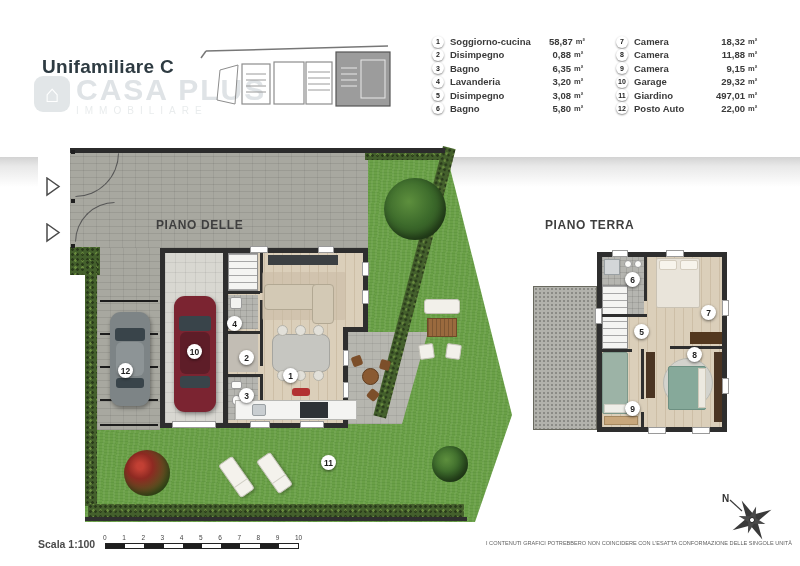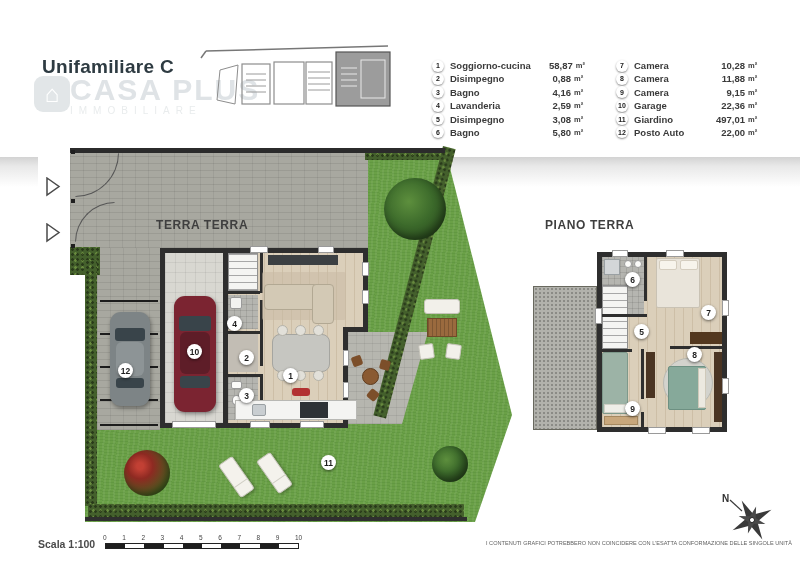--- a/index.html
+++ b/index.html
@@ -11,29 +11,29 @@
   .band { position:absolute; left:0; top:157px; width:800px; height:30px;
           background:linear-gradient(to bottom,#aeaeae 0%, #d6d6d6 30%, #ffffff 100%);
           opacity:.55; z-index:0; }
 
   
   .title { position:absolute; left:42px; top:56px; font-size:19px; font-weight:bold;
            color:var(--title,#2e3b42); letter-spacing:.3px; z-index:3; }
   .logo { position:absolute; left:34px; top:76px; display:flex; align-items:flex-start; z-index:1; }
   .logo-icon { width:36px; height:36px; border-radius:9px; background:#e2e6e8; color:#fff;
                display:flex; align-items:center; justify-content:center; font-size:24px; }
-  .logo-texts { }
+  .logo-texts { margin-left:6px; }
   .logo-brand { font-size:30px; font-weight:bold; color:#dfe3e6; letter-spacing:2px; line-height:28px; }
   .logo-tag { font-size:10px; color:#e9eced; letter-spacing:6px; margin-top:1px; }
 
   
   .keyplan { position:absolute; left:198px; top:40px; z-index:2; }
 
   
-  .legend-col { position:absolute; top:60px; z-index:2; }
+  .legend-col { position:absolute; top:36px; z-index:2; }
   #legend-col-a { left:432px; width:182px; }
   #legend-col-b { left:616px; width:172px; }
   .legend-row { display:flex; align-items:center; height:11px; margin-bottom:2.4px; }
   .lbadge { width:12px; height:12px; border-radius:50%; background:#fff;
             box-shadow:0 1px 2px rgba(0,0,0,.45); font-size:7px; font-weight:bold; color:#222;
             display:flex; align-items:center; justify-content:center; flex:0 0 12px; }
   .lname { font-size:9.5px; font-weight:bold; color:#3a3a3a; margin-left:6px; flex:1 1 auto; white-space:nowrap; }
   .larea { font-size:9.5px; font-weight:bold; color:#3a3a3a; width:44px; text-align:right; }
   .lunit { font-size:7.5px; font-weight:bold; color:#3a3a3a; width:40px; margin-left:3px; }
 
@@ -147,65 +147,65 @@
       </div>
       <div class="legend-row">
         <span class="lbadge">2</span>
         <span class="lname">Disimpegno</span>
         <span class="larea">0,88</span>
         <span class="lunit">m²</span>
       </div>
       <div class="legend-row">
         <span class="lbadge">3</span>
         <span class="lname">Bagno</span>
-        <span class="larea">4,16</span>
+        <span class="larea">6,35</span>
         <span class="lunit">m²</span>
       </div>
       <div class="legend-row">
         <span class="lbadge">4</span>
         <span class="lname">Lavanderia</span>
-        <span class="larea">2,59</span>
+        <span class="larea">3,20</span>
         <span class="lunit">m²</span>
       </div>
       <div class="legend-row">
         <span class="lbadge">5</span>
         <span class="lname">Disimpegno</span>
         <span class="larea">3,08</span>
         <span class="lunit">m²</span>
       </div>
       <div class="legend-row">
         <span class="lbadge">6</span>
         <span class="lname">Bagno</span>
         <span class="larea">5,80</span>
         <span class="lunit">m²</span>
       </div>
     </div>
   <div id="legend-col-b" class="legend-col">
       <div class="legend-row">
         <span class="lbadge">7</span>
         <span class="lname">Camera</span>
-        <span class="larea">10,28</span>
+        <span class="larea">18,32</span>
         <span class="lunit">m²</span>
       </div>
       <div class="legend-row">
         <span class="lbadge">8</span>
         <span class="lname">Camera</span>
         <span class="larea">11,88</span>
         <span class="lunit">m²</span>
       </div>
       <div class="legend-row">
         <span class="lbadge">9</span>
         <span class="lname">Camera</span>
         <span class="larea">9,15</span>
         <span class="lunit">m²</span>
       </div>
       <div class="legend-row">
         <span class="lbadge">10</span>
         <span class="lname">Garage</span>
-        <span class="larea">22,36</span>
+        <span class="larea">29,32</span>
         <span class="lunit">m²</span>
       </div>
       <div class="legend-row">
         <span class="lbadge">11</span>
         <span class="lname">Giardino</span>
         <span class="larea">497,01</span>
         <span class="lunit">m²</span>
       </div>
       <div class="legend-row">
         <span class="lbadge">12</span>
@@ -240,21 +240,21 @@
       </svg>
     <svg class="abs" style="left:46px; top:223px;" width="16" height="20">
       <polygon points="1,1 13,9.5 1,18" fill="#fff" stroke="#4a4a4a" stroke-width="1.5"></polygon>
       </svg>
     <div class="gate-arc" style="left:75px; top:153px; width:44px; height:44px; border-color:transparent #555 #555 transparent; border-radius:0 0 100% 0;"></div>
     <div class="gate-arc" style="left:75px; top:202px; width:40px; height:40px; border-color:#555 transparent transparent #555; border-radius:100% 0 0 0;"></div>
     <div class="post" style="left:71px; top:150px;"></div>
     <div class="post" style="left:71px; top:199px;"></div>
     <div class="post" style="left:71px; top:244px;"></div>
 
-    <div class="plan-label" style="left:156px; top:218px;">TERRA TERRA</div>
+    <div class="plan-label" style="left:156px; top:218px;">PIANO DELLE</div>
 
     <div class="tree" style="left:384px; top:178px; width:62px; height:62px;"></div>
     <div class="tree" style="left:432px; top:446px; width:36px; height:36px;"></div>
     <div class="bush-red" style="left:124px; top:450px; width:46px; height:46px;"></div>
     <div class="lounger" style="left:228px; top:457px; transform:rotate(-35deg);"></div>
     <div class="lounger" style="left:266px; top:453px; transform:rotate(-35deg);"></div>
 
     <div class="furn" style="left:424px; top:299px; width:36px; height:15px; background:#f2f0ea; border:1px solid #c6c4ba; border-radius:3px;"></div>
     <div class="furn" style="left:427px; top:318px; width:30px; height:19px; background:#9a6a3e; border:1px solid #6f4a28;
          background-image:repeating-linear-gradient(90deg, rgba(0,0,0,.18) 0 1px, transparent 1px 4px);"></div>

